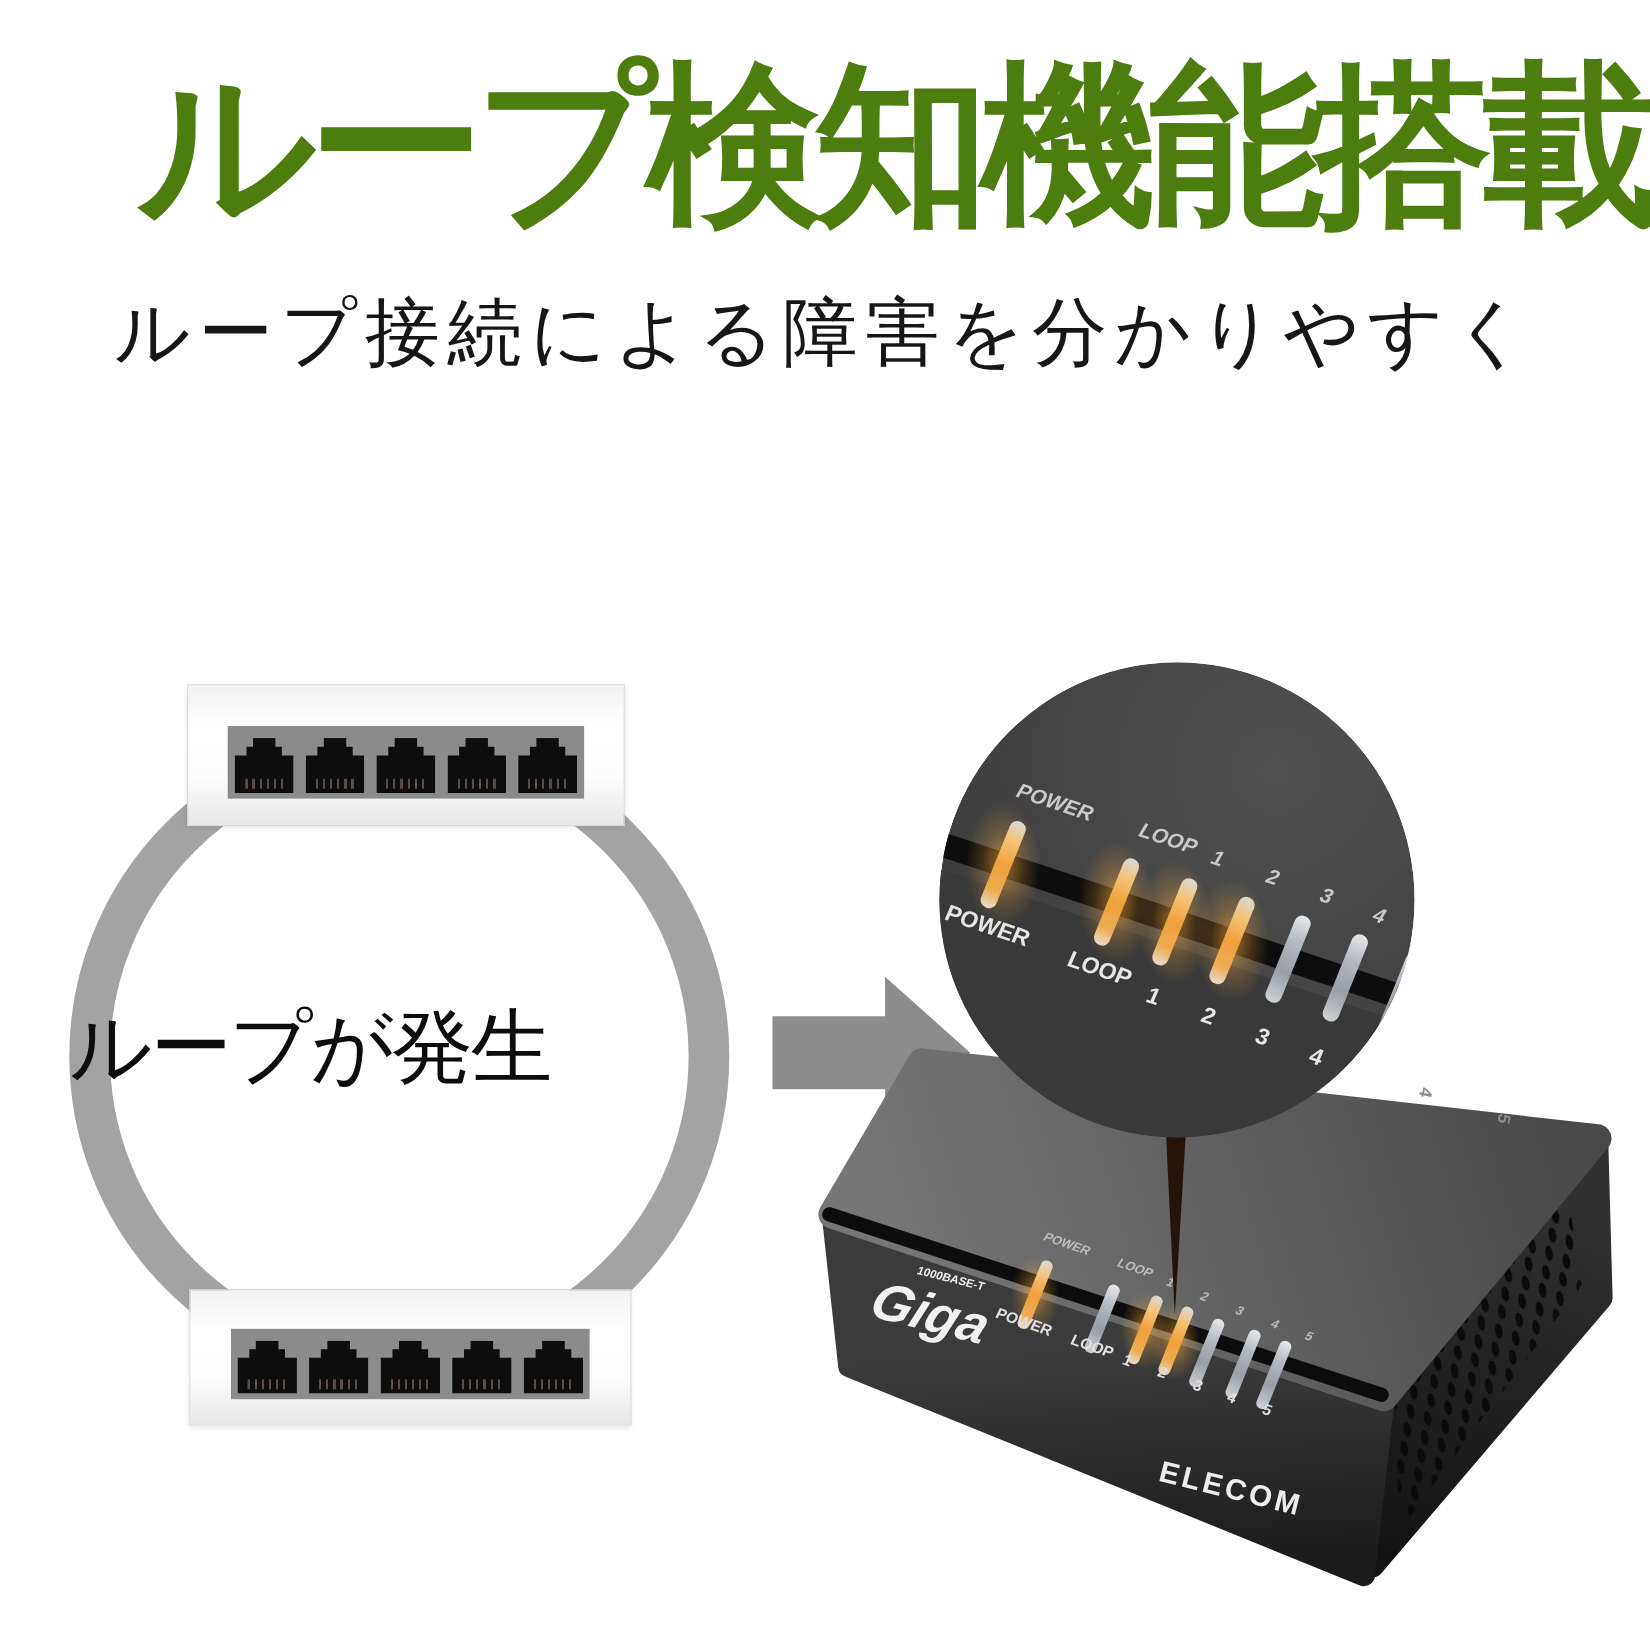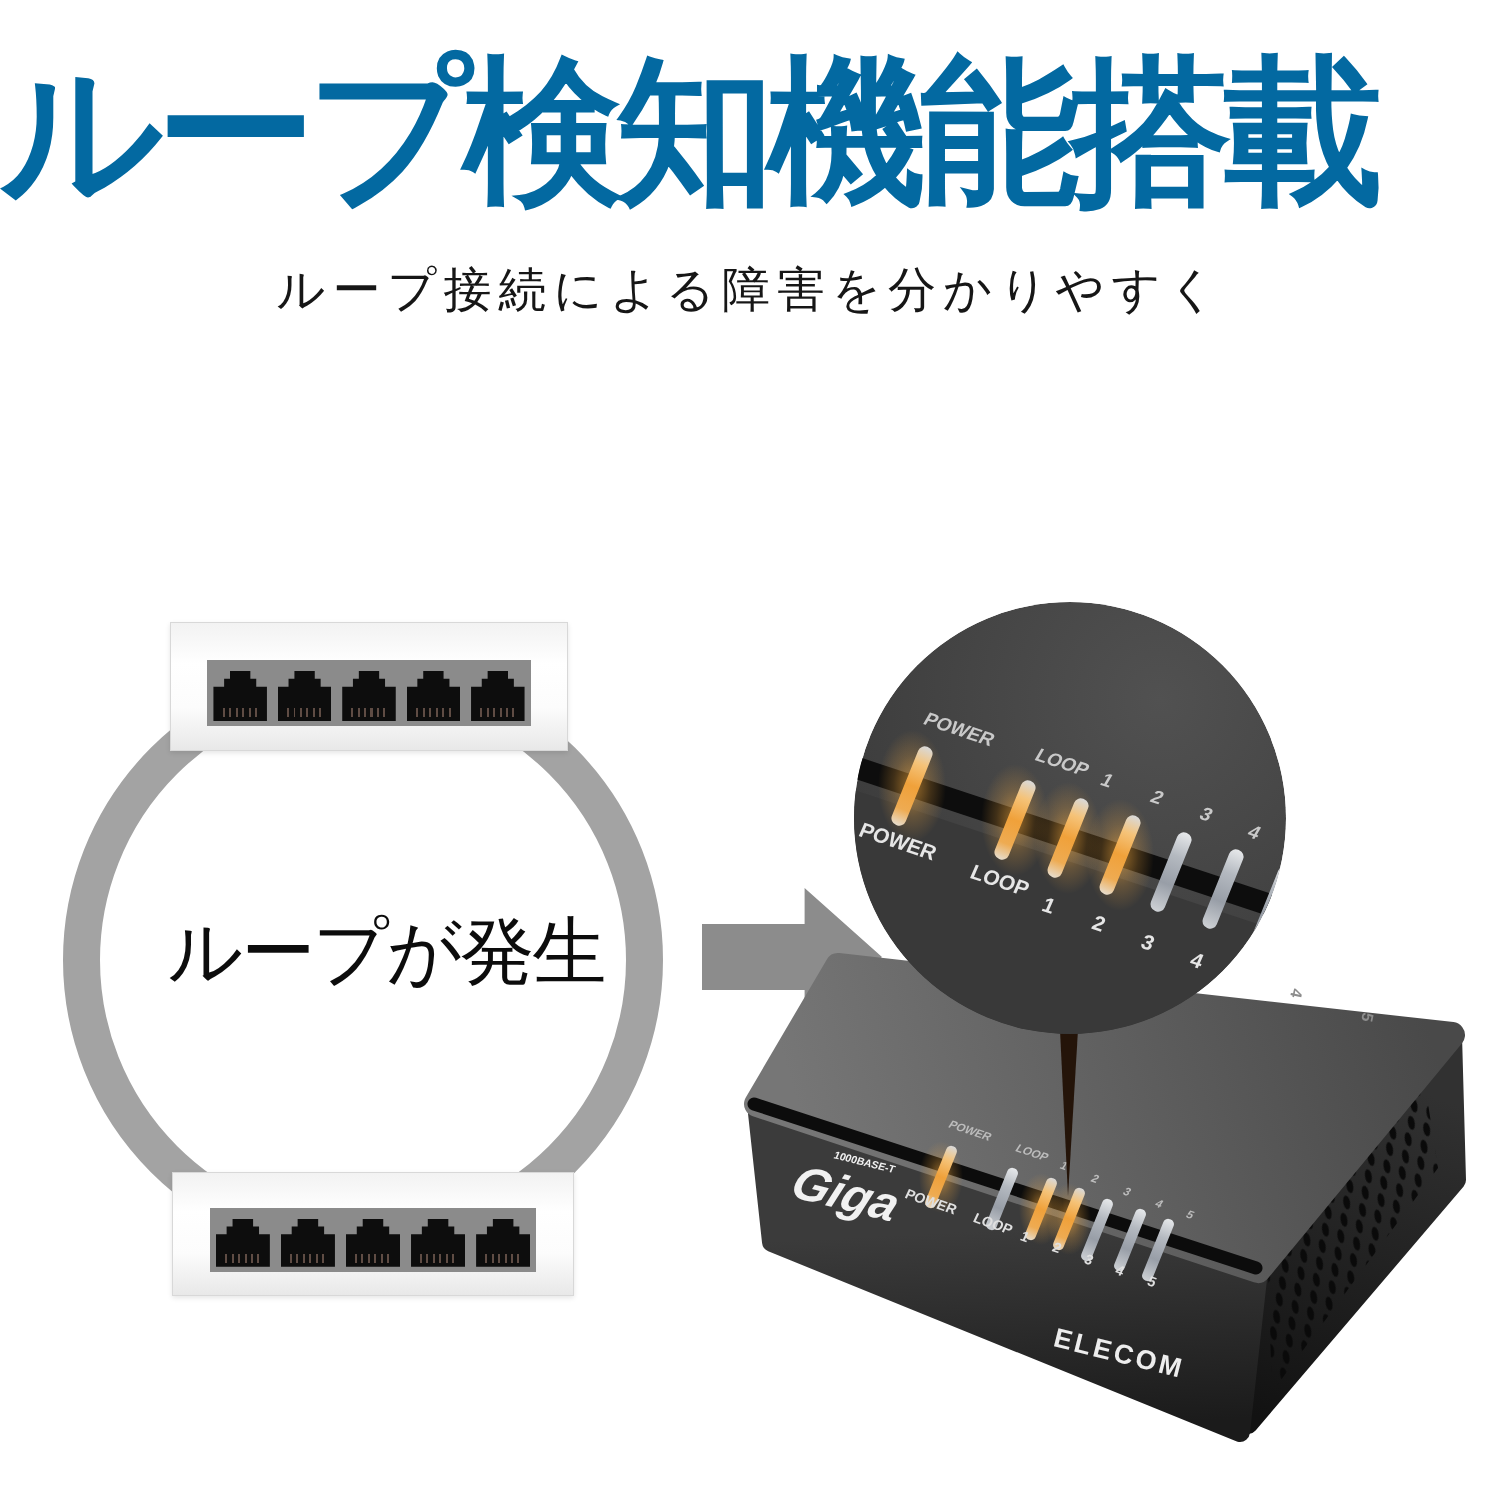--- a/index.html
+++ b/index.html
@@ -1,42 +1,42 @@
 <!DOCTYPE html>
 <html><head>
 <meta charset="utf-8">
 <style>
   html,body{margin:0;padding:0;}
   body{width:1500px;height:1500px;background:#ffffff;overflow:hidden;position:relative;
        font-family:"Liberation Sans","DejaVu Sans",sans-serif;color:#0a0a0a;}
   .stage{position:absolute;inset:0;}
 
   
-  .title{position:absolute;top:44px;left:0;right:0;margin:0;text-align:left;
-         font-size:160px;font-weight:900;letter-spacing:-8px;line-height:1.1;color:#0369a1;}
+  .title{position:absolute;top:44px;left:0;right:0;margin:0;text-align:right;
+         font-size:160px;font-weight:900;letter-spacing:-8px;line-height:1.1;color:#4d7c0f;}
   .subtitle{position:absolute;top:258px;left:0;right:0;text-align:center;
-            font-weight:200;font-size:48px;letter-spacing:7px;line-height:1.32;color:#161616;}
+            font-weight:200;font-size:68px;letter-spacing:7px;line-height:1.32;color:#161616;}
 
   
   .ring{position:absolute;left:63px;top:660px;width:526px;height:526px;
         border:37px solid #a3a3a3;border-radius:50%;}
   .switch{position:absolute;background:linear-gradient(180deg,#f2f2f2,#ffffff 32%,#fcfcfc 66%,#e8e8e8);
           border:1px solid #d8d8d8;box-shadow:0 2px 5px rgba(0,0,0,0.10);}
   .sw-top{left:170px;top:622px;width:396px;height:127px;}
   .sw-bottom{left:172px;top:1172px;width:400px;height:122px;}
   .port-strip{position:absolute;left:9.2%;right:9.2%;top:29%;bottom:19%;
               background:#8b8b8b;display:flex;justify-content:space-between;
               align-items:flex-end;padding:0 6px 5px 6px;box-sizing:border-box;}
   .rj45{position:relative;width:17.2%;height:82%;background:#0d0d0d;
         clip-path:polygon(0% 100%,0% 32%,20% 32%,20% 16%,31% 16%,31% 0%,69% 0%,69% 16%,80% 16%,80% 32%,100% 32%,100% 100%);}
   .pins{position:absolute;left:17%;right:17%;bottom:4px;height:9px;
         background:repeating-linear-gradient(90deg,#5f4c44 0,#5f4c44 2px,transparent 2px,transparent 6.5px);}
-  .loop-caption{position:absolute;left:63px;top:903px;width:600px;text-align:center;
+  .loop-caption{position:absolute;left:63px;top:903px;width:600px;text-align:left;
                 font-family:"Liberation Serif","DejaVu Serif",serif;font-size:74px;
-                letter-spacing:-2px;color:#0c0c0c;padding-left:23px;}
+                letter-spacing:-2px;color:#0c0c0c;}
 
   
   .big-arrow{position:absolute;left:702px;top:888px;width:180px;height:138px;background:#8c8c8c;
              clip-path:polygon(0% 26%,57% 26%,57% 0%,100% 50%,57% 100%,57% 74%,0% 74%);}
 
   
   .product-svg{position:absolute;left:700px;top:550px;}
   .product-svg text{font-family:"Liberation Sans","DejaVu Sans",sans-serif;font-weight:bold;}
 </style>
 </head>

